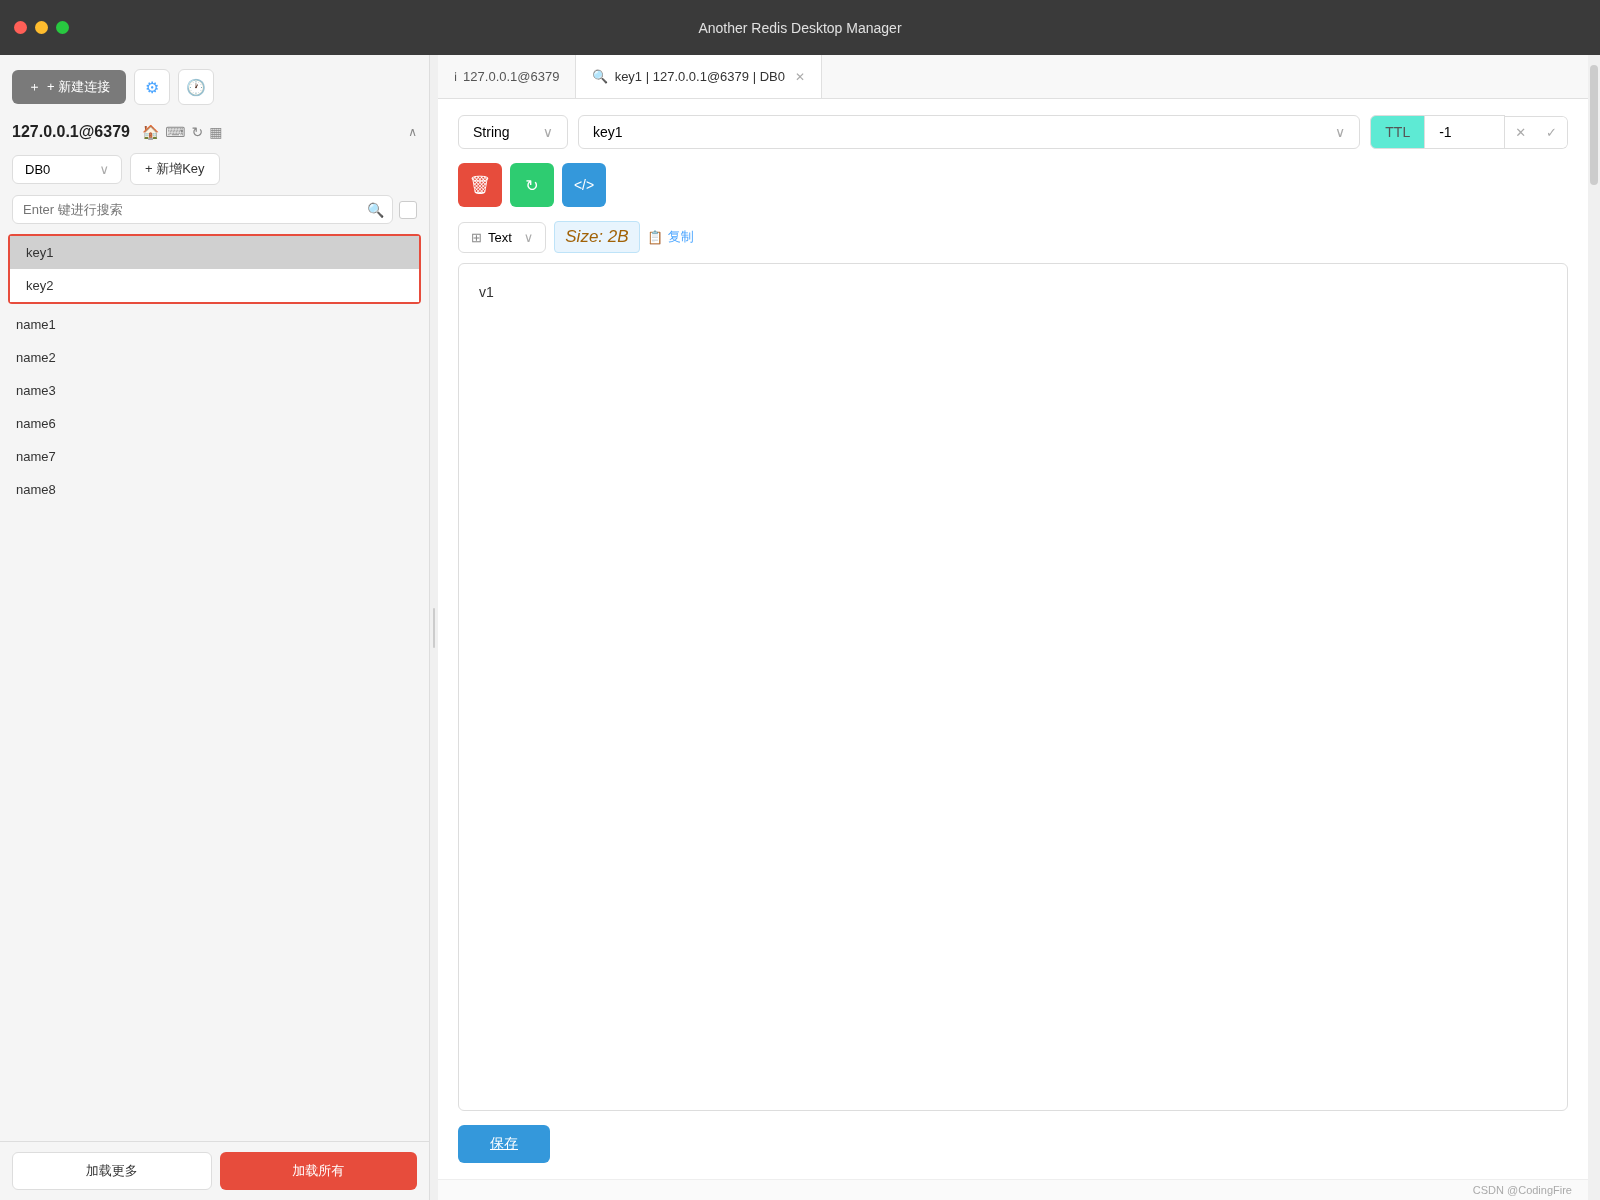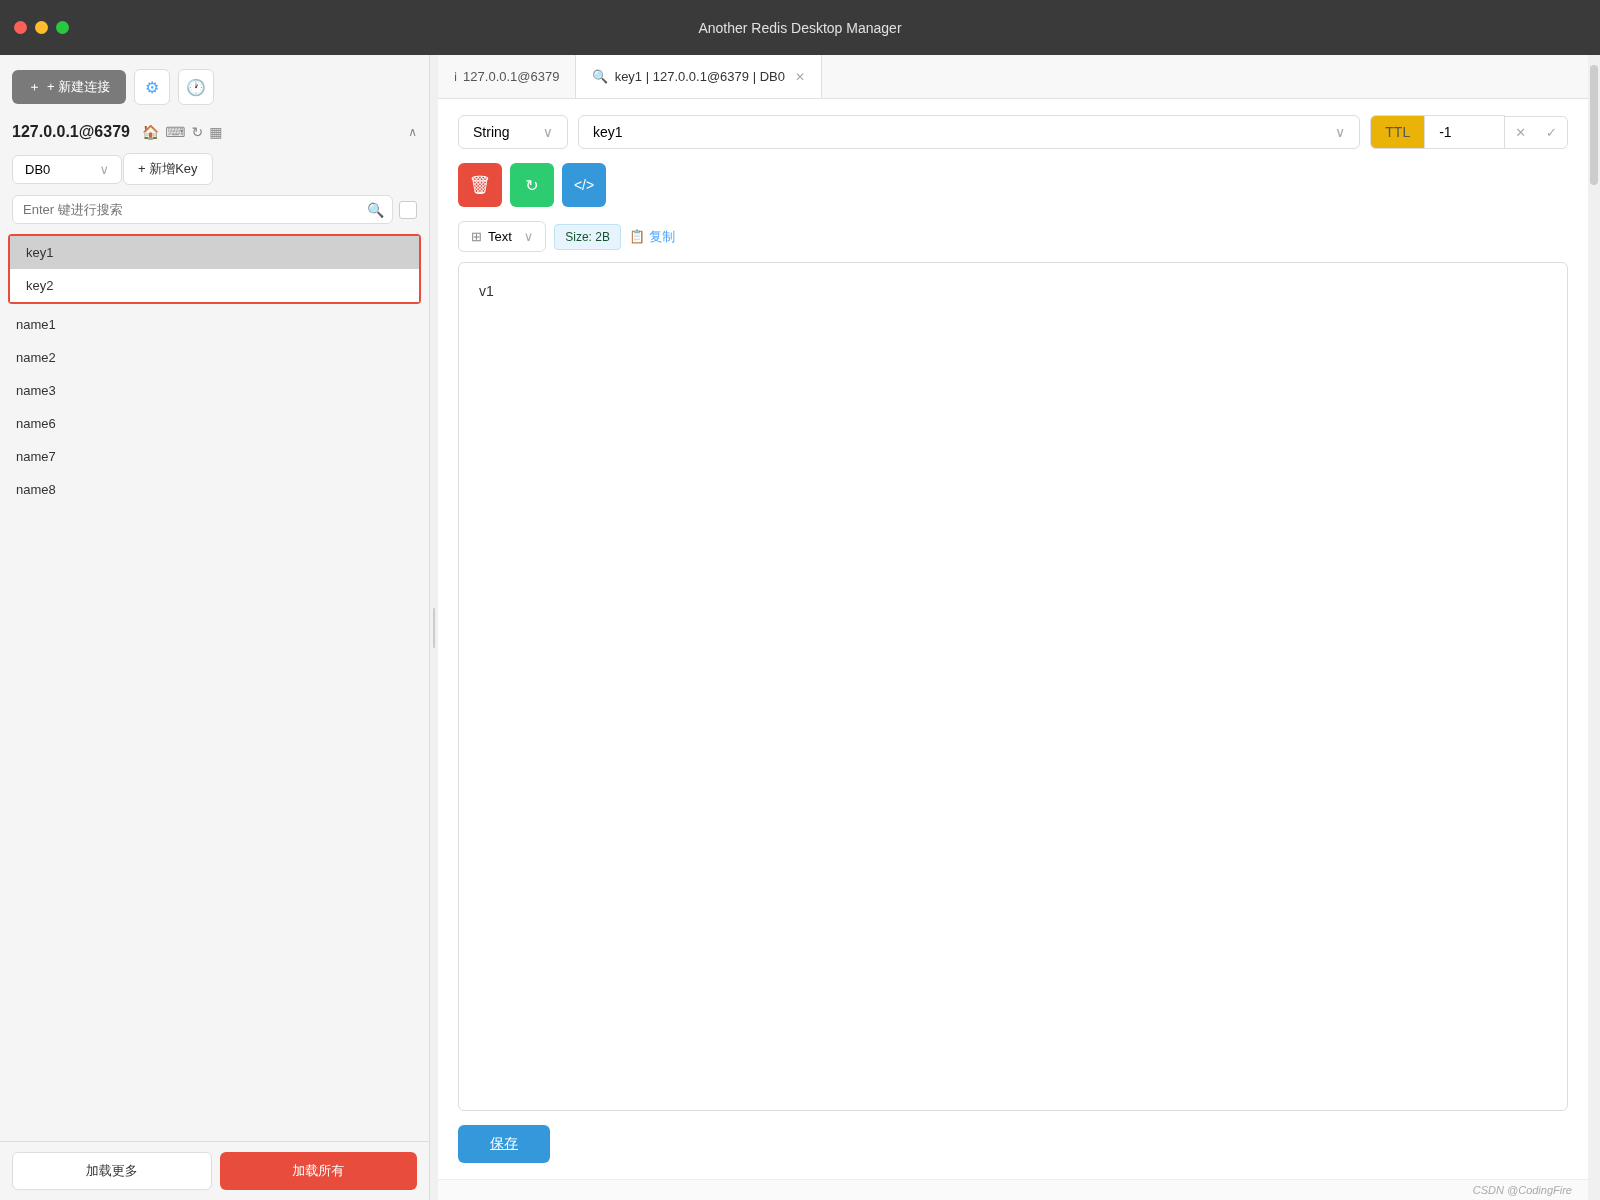--- a/index.html
+++ b/index.html
@@ -124,21 +124,21 @@
       color: #888;
       font-size: 12px;
       margin-left: auto;
       cursor: pointer;
     }
 
     .sidebar-db-row {
       padding: 6px 12px;
       display: flex;
       align-items: center;
-      gap: 1px;
+      gap: 8px;
     }
 
     .db-select {
       border: 1px solid #ddd;
       border-radius: 6px;
       background: white;
       padding: 6px 12px;
       font-size: 13px;
       cursor: pointer;
       display: flex;
@@ -372,21 +372,21 @@
       display: flex;
       align-items: center;
       justify-content: space-between;
     }
 
     .ttl-label {
       border: 1px solid #ddd;
       border-radius: 6px 0 0 6px;
       padding: 8px 14px;
       font-size: 14px;
-      background: #eab308;
+      background: #5eead4;
       color: #555;
     }
 
     .ttl-input {
       border: 1px solid #ddd;
       border-left: none;
       padding: 8px 14px;
       font-size: 14px;
       background: white;
       min-width: 80px;
@@ -477,22 +477,23 @@
       align-items: center;
       gap: 6px;
       cursor: pointer;
     }
 
     .size-badge {
       background: #e8f4fd;
       border: 1px solid #bee3f8;
       border-radius: 4px;
       padding: 5px 10px;
-      font-size: 12px;
-      color: #14532d;
+      font-size: 17px;
+      color: #a16207;
+      font-style: italic;
     }
 
     .copy-btn {
       color: #4da6ff;
       font-size: 13px;
       cursor: pointer;
       display: flex;
       align-items: center;
       gap: 4px;
     }
@@ -527,21 +528,20 @@
     }
 
     
     .footer {
       text-align: right;
       padding: 4px 16px;
       font-size: 11px;
       color: #aaa;
       border-top: 1px solid #eee;
       background: #fafafa;
-      font-style: italic;
     }
 
     
     .content-scrollbar {
       width: 12px;
       background: #f0f0f0;
       position: relative;
       flex-shrink: 0;
     }
     .scrollbar-thumb {

